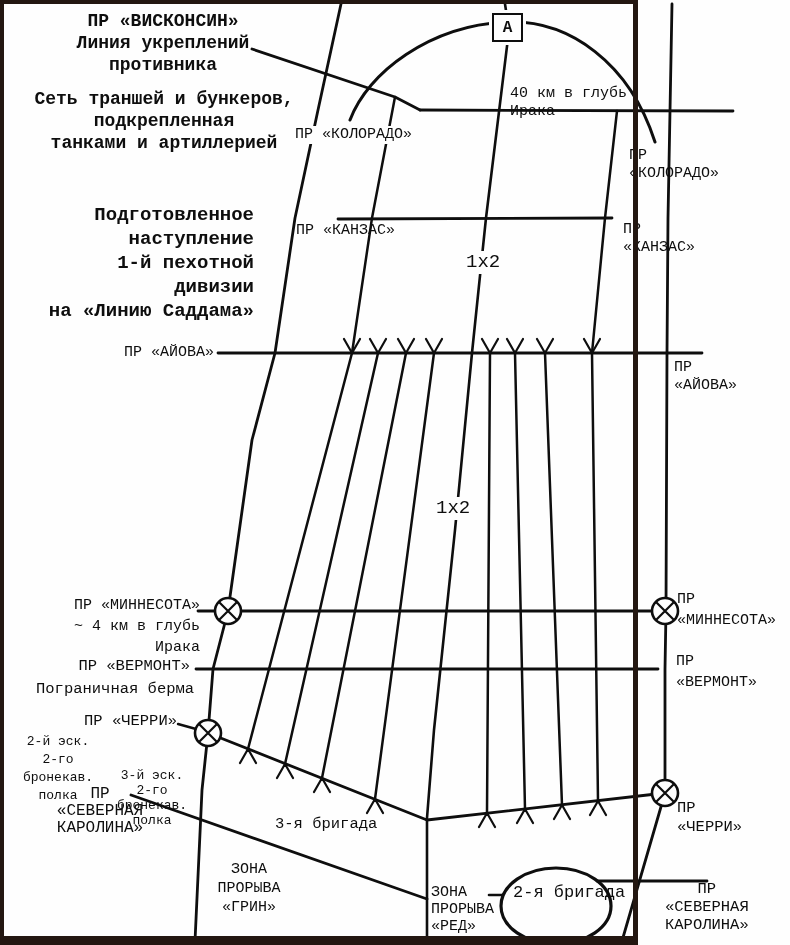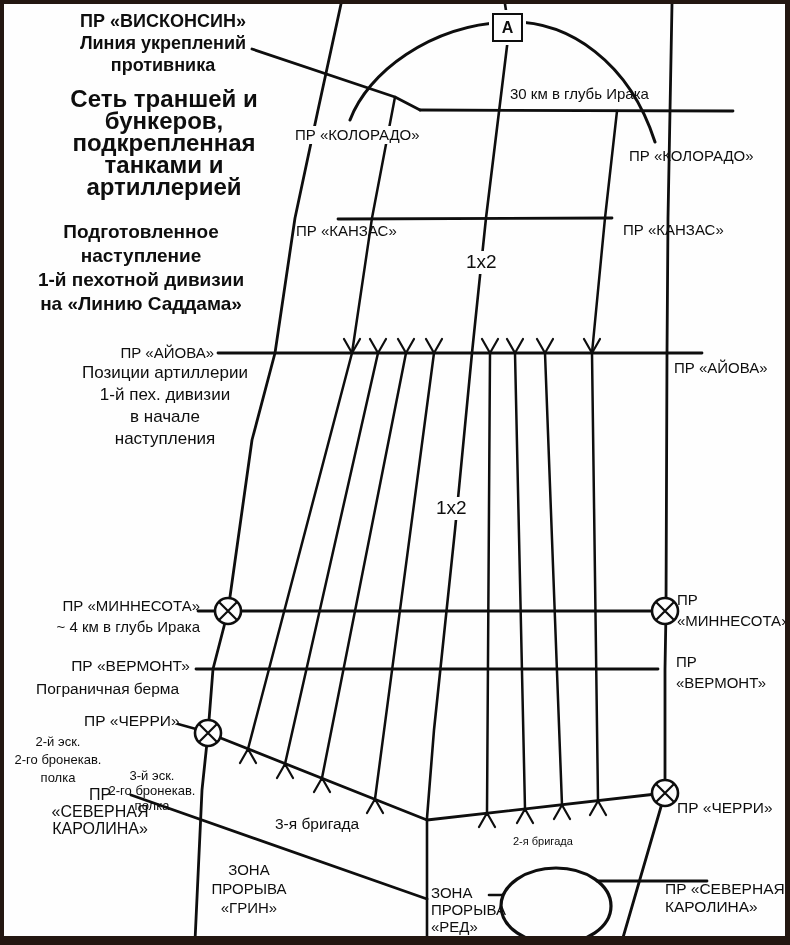--- a/index.html
+++ b/index.html
@@ -2,57 +2,57 @@
 <html style="--ink: #0e0e0e; --frame: #231711; --paper: #fefefe;"><head>
 <meta charset="utf-8">
 <style>
   :root{
     --ink:#0e0e0e;
     --frame:#231711;
     --paper:#fefefe;
   }
   html,body{margin:0;padding:0;background:var(--paper);}
   body{width:790px;height:945px;overflow:hidden;font-family:"Liberation Sans",sans-serif;}
-  .stage{position:relative;width:790px;height:945px;background:var(--paper);}
+  .stage{position:relative;width:638px;height:945px;background:var(--paper);font-family:Liberation Mono, monospace;}
   .stage svg{position:absolute;left:0;top:0;z-index:1;}
   .frame{position:absolute;inset:0;border:solid var(--frame);border-width:4px 5px 9px 4px;z-index:6;pointer-events:none;}
   .lbl{position:absolute;z-index:3;color:var(--ink);white-space:pre-line;line-height:1.2;}
   .bg{background:var(--paper);}
   #lbl-visconsin{left:48px;top:10px;width:230px;text-align:center;font-size:18px;font-weight:700;line-height:22px;}
-  #lbl-trenches{left:30px;top:88px;width:268px;text-align:center;font-size:24px;font-weight:700;line-height:22px;}
+  #lbl-trenches{left:30px;top:88px;width:268px;text-align:center;font-size:18px;font-weight:700;line-height:22px;}
   #lbl-colorado-left{left:292px;top:126px;font-size:15px;padding:0 3px;}
   #lbl-colorado-right{left:629px;top:147px;font-size:15px;}
   #lbl-km20{left:510px;top:85px;font-size:15px;}
   #a-box{position:absolute;z-index:4;left:492px;top:13px;width:27px;height:25px;border:2.5px solid var(--ink);
          background:var(--paper);box-shadow:0 0 0 3px var(--paper);display:flex;align-items:center;justify-content:center;
          font-weight:700;font-size:16px;color:var(--ink);}
   #lbl-kansas-left{left:296px;top:222px;font-size:15px;}
   #lbl-kansas-right{left:623px;top:221px;font-size:15px;}
   #lbl-x12-upper{left:463px;top:251px;font-size:19px;padding:0 3px;}
   #lbl-x12-lower{left:433px;top:497px;font-size:19px;padding:0 3px;}
-  #lbl-title{left:28px;top:203px;width:226px;text-align:center;font-size:19px;font-weight:700;line-height:24px;margin-top:17px;}
+  #lbl-title{left:28px;top:203px;width:226px;text-align:right;font-size:19px;font-weight:700;line-height:24px;}
   #lbl-iowa-left{left:88px;top:344px;width:126px;text-align:right;font-size:15px;}
   #lbl-artillery{left:54px;top:362px;width:222px;text-align:center;font-size:17px;line-height:22px;}
   #lbl-iowa-right{left:674px;top:359px;font-size:15px;}
   #lbl-minnesota-left{left:36px;top:595px;width:164px;text-align:right;font-size:15px;line-height:21px;}
   #lbl-minnesota-right{left:677px;top:589px;font-size:15px;line-height:21px;}
   #lbl-vermont-left{left:58px;top:657px;width:132px;text-align:right;font-size:15.5px;}
   #lbl-berm{left:36px;top:680px;font-size:15.5px;}
   #lbl-vermont-right{left:676px;top:651px;font-size:15px;line-height:21px;}
   #lbl-cherry-left{left:84px;top:712px;font-size:15.5px;}
   #lbl-esk2{left:6px;top:733px;width:104px;text-align:center;font-size:13px;line-height:18px;}
   #lbl-esk3{left:100px;top:748px;width:104px;text-align:center;font-size:13px;line-height:15px;margin-top:20px;}
   #lbl-nc-left{left:44px;top:786px;width:112px;text-align:center;font-size:16px;font-weight:400;line-height:17px;}
   #lbl-brigade1{left:275px;top:815px;font-size:15.5px;}
-  #lbl-brigade2{left:513px;top:835px;font-size:11px;}
+  #lbl-brigade2{left:513px;top:883px;font-size:17px;}
   #lbl-zona-green{left:198px;top:860px;width:102px;text-align:center;font-size:15px;line-height:19px;}
   #lbl-zona-red{left:431px;top:884px;font-size:15px;line-height:17px;}
   #lbl-manhattan{left:501px;top:885px;width:112px;text-align:center;font-size:15px;line-height:17px;}
   #lbl-cherry-right{left:677px;top:799px;font-size:15.5px;}
-  #lbl-nc-right{left:665px;top:880px;font-size:15.5px;line-height:18px;}
+  #lbl-nc-right{left:665px;top:880px;font-size:15.5px;line-height:18px;text-align:center;}
 </style>
 </head>
 <body>
 
 <div class="stage">
 
   <svg width="790" height="945" viewBox="0 0 790 945">
     <g fill="none" stroke="#0e0e0e" stroke-linecap="round" stroke-linejoin="round">
 
       <path stroke-width="2.8" d="M341,4 L318,110 L295,218 L275,353 L252,440 L228,611 L213,669 L208,733 L202,790 L195,941"></path>
@@ -112,35 +112,31 @@
   </svg>
 
   <div class="lbl" id="lbl-visconsin">ПР «ВИСКОНСИН»
 Линия укреплений
 противника</div>
   <div class="lbl" id="lbl-trenches">Сеть траншей и бункеров,
 подкрепленная
 танками и артиллерией</div>
   <div class="lbl bg" id="lbl-colorado-left">ПР «КОЛОРАДО»</div>
   <div class="lbl" id="lbl-colorado-right">ПР «КОЛОРАДО»</div>
-  <div class="lbl" id="lbl-km20">30 км в глубь Ирака</div>
+  <div class="lbl" id="lbl-km20">40 км в глубь Ирака</div>
   <div id="a-box">А</div>
   <div class="lbl" id="lbl-kansas-left">ПР «КАНЗАС»</div>
   <div class="lbl" id="lbl-kansas-right">ПР «КАНЗАС»</div>
   <div class="lbl bg" id="lbl-x12-upper">1x2</div>
   <div class="lbl bg" id="lbl-x12-lower">1x2</div>
   <div class="lbl" id="lbl-title">Подготовленное
 наступление
 1-й пехотной дивизии
 на «Линию Саддама»</div>
   <div class="lbl" id="lbl-iowa-left">ПР «АЙОВА»</div>
-  <div class="lbl" id="lbl-artillery">Позиции артиллерии
-1-й пех. дивизии
-в начале
-наступления</div>
   <div class="lbl" id="lbl-iowa-right">ПР «АЙОВА»</div>
   <div class="lbl" id="lbl-minnesota-left">ПР «МИННЕСОТА»
 ~ 4 км в глубь Ирака</div>
   <div class="lbl" id="lbl-minnesota-right">ПР
 «МИННЕСОТА»</div>
   <div class="lbl" id="lbl-vermont-left">ПР «ВЕРМОНТ»</div>
   <div class="lbl" id="lbl-berm">Пограничная берма</div>
   <div class="lbl" id="lbl-vermont-right">ПР
 «ВЕРМОНТ»</div>
   <div class="lbl" id="lbl-cherry-left">ПР «ЧЕРРИ»</div>

